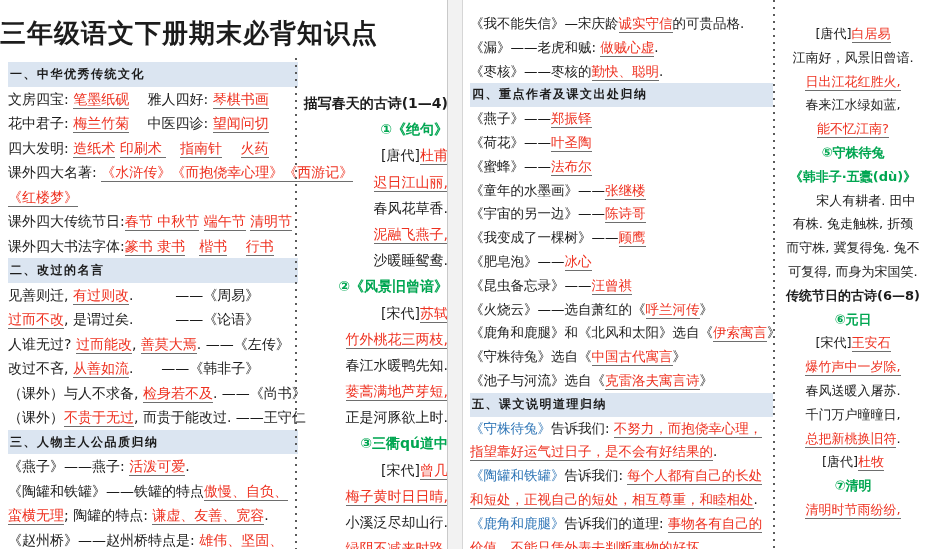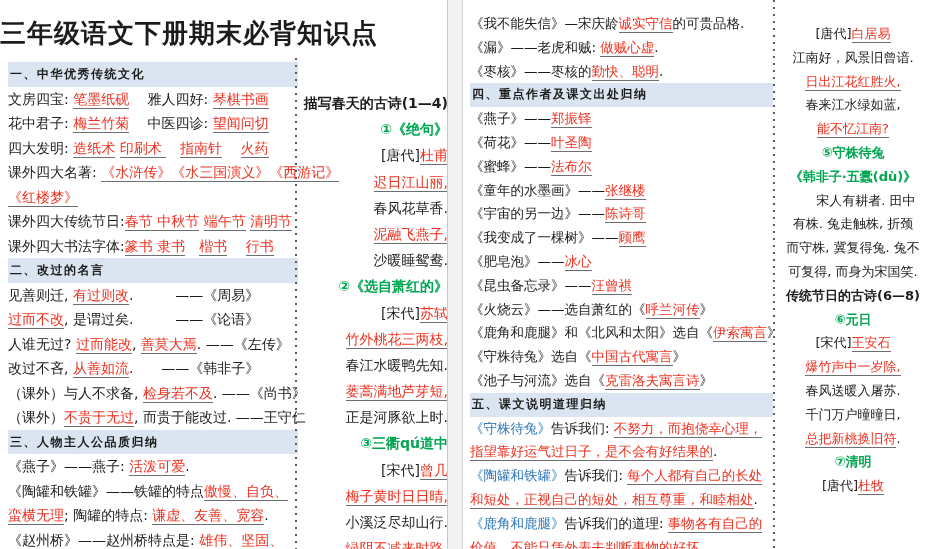--- a/index.html
+++ b/index.html
@@ -52,21 +52,21 @@
 <body>
 
 <div class="screen">
   <div id="title">三年级语文下册期末必背知识点</div>
 
   <div class="col" id="left-main">
       <div class="ln hdr"><span class="seg-B">一、中华优秀传统文化</span></div>
       <div class="ln"><span class="seg-k">文房四宝: </span><span class="seg-r">笔墨纸砚</span><span class="seg-k">　 雅人四好: </span><span class="seg-r">琴棋书画</span></div>
       <div class="ln"><span class="seg-k">花中君子: </span><span class="seg-r">梅兰竹菊</span><span class="seg-k">　 中医四诊: </span><span class="seg-r">望闻问切</span></div>
       <div class="ln"><span class="seg-k">四大发明: </span><span class="seg-r">造纸术</span><span class="seg-k"> </span><span class="seg-r">印刷术 </span><span class="seg-k">　</span><span class="seg-r">指南针</span><span class="seg-k">　 </span><span class="seg-r">火药</span></div>
-      <div class="ln"><span class="seg-k">课外四大名著: </span><span class="seg-r">《水浒传》《水三国演义》《西游记》</span></div>
+      <div class="ln"><span class="seg-k">课外四大名著: </span><span class="seg-r">《水浒传》《而抱侥幸心理》《西游记》</span></div>
       <div class="ln"><span class="seg-r">《红楼梦》</span></div>
       <div class="ln"><span class="seg-k">课外四大传统节日:</span><span class="seg-r">春节 中秋节</span><span class="seg-k"> </span><span class="seg-r">端午节</span><span class="seg-k"> </span><span class="seg-r">清明节</span></div>
       <div class="ln"><span class="seg-k">课外四大书法字体:</span><span class="seg-r">篆书 隶书</span><span class="seg-k">　</span><span class="seg-r">楷书</span><span class="seg-k">　 </span><span class="seg-r">行书</span></div>
       <div class="ln hdr"><span class="seg-B">二、改过的名言</span></div>
       <div class="ln"><span class="seg-k">见善则迁, </span><span class="seg-r">有过则改</span><span class="seg-k">.　　　——《周易》</span></div>
       <div class="ln"><span class="seg-r">过而不改</span><span class="seg-k">, 是谓过矣.　　　——《论语》</span></div>
       <div class="ln"><span class="seg-k">人谁无过? </span><span class="seg-r">过而能改</span><span class="seg-k">, </span><span class="seg-r">善莫大焉</span><span class="seg-k">. ——《左传》</span></div>
       <div class="ln"><span class="seg-k">改过不吝, </span><span class="seg-r">从善如流</span><span class="seg-k">.　　——《韩非子》</span></div>
       <div class="ln"><span class="seg-k">（课外）与人不求备, </span><span class="seg-r">检身若不及</span><span class="seg-k">. ——《尚书》</span></div>
       <div class="ln"><span class="seg-k">（课外）</span><span class="seg-r">不贵于无过</span><span class="seg-k">, 而贵于能改过. ——王守仁</span></div>
@@ -78,21 +78,21 @@
     </div>
   <div class="vdiv" id="divider-left"></div>
   <div class="col" id="left-poems">
       <div class="ln"><span class="seg-B">描写春天的古诗(1—4)</span></div>
       <div class="ln"><span class="seg-g">①《绝句》</span></div>
       <div class="ln"><span class="seg-k">[唐代]</span><span class="seg-r">杜甫</span></div>
       <div class="ln"><span class="seg-r">迟日江山丽,</span></div>
       <div class="ln"><span class="seg-k">春风花草香.</span></div>
       <div class="ln"><span class="seg-r">泥融飞燕子,</span></div>
       <div class="ln"><span class="seg-k">沙暖睡鸳鸯.</span></div>
-      <div class="ln"><span class="seg-g">②《选自萧红的》</span></div>
+      <div class="ln"><span class="seg-g">②《风景旧曾谙》</span></div>
       <div class="ln"><span class="seg-k">[宋代]</span><span class="seg-r">苏轼</span></div>
       <div class="ln"><span class="seg-r">竹外桃花三两枝,</span></div>
       <div class="ln"><span class="seg-k">春江水暖鸭先知.</span></div>
       <div class="ln"><span class="seg-r">蒌蒿满地芦芽短,</span></div>
       <div class="ln"><span class="seg-k">正是河豚欲上时.</span></div>
       <div class="ln"><span class="seg-g">③三衢qú道中</span></div>
       <div class="ln"><span class="seg-k">[宋代]</span><span class="seg-r">曾几</span></div>
       <div class="ln"><span class="seg-r">梅子黄时日日晴,</span></div>
       <div class="ln"><span class="seg-k">小溪泛尽却山行.</span></div>
       <div class="ln"><span class="seg-r">绿阴不减来时路,</span></div>
@@ -138,16 +138,17 @@
       <div class="ln ta-left"><span class="seg-k">有株. 兔走触株, 折颈</span></div>
       <div class="ln ta-left"><span class="seg-k">而守株, 冀复得兔. 兔不</span></div>
       <div class="ln ta-left"><span class="seg-k">可复得, 而身为宋国笑.</span></div>
       <div class="ln"><span class="seg-B">传统节日的古诗(6—8)</span></div>
       <div class="ln"><span class="seg-g">⑥元日</span></div>
       <div class="ln"><span class="seg-k">[宋代]</span><span class="seg-r">王安石</span></div>
       <div class="ln"><span class="seg-r">爆竹声中一岁除,</span></div>
       <div class="ln"><span class="seg-k">春风送暖入屠苏.</span></div>
       <div class="ln"><span class="seg-k">千门万户曈曈日,</span></div>
       <div class="ln"><span class="seg-r">总把新桃换旧符</span><span class="seg-k">.</span></div>
+      <div class="ln"><span class="seg-k">[唐代]</span><span class="seg-r">杜牧</span></div>
       <div class="ln"><span class="seg-g">⑦清明</span></div>
-      <div class="ln"><span class="seg-k">[唐代]</span><span class="seg-r">杜牧</span></div>
+      <div class="ln"><span class="seg-r">清明时节雨纷纷,</span></div>
     </div>
 </div>
 
 </body></html>

